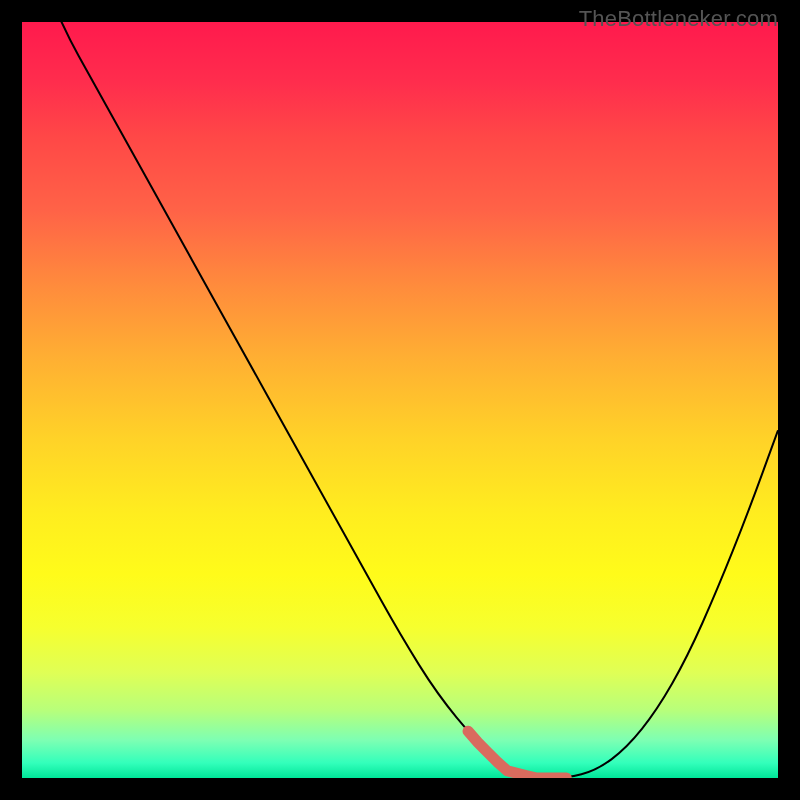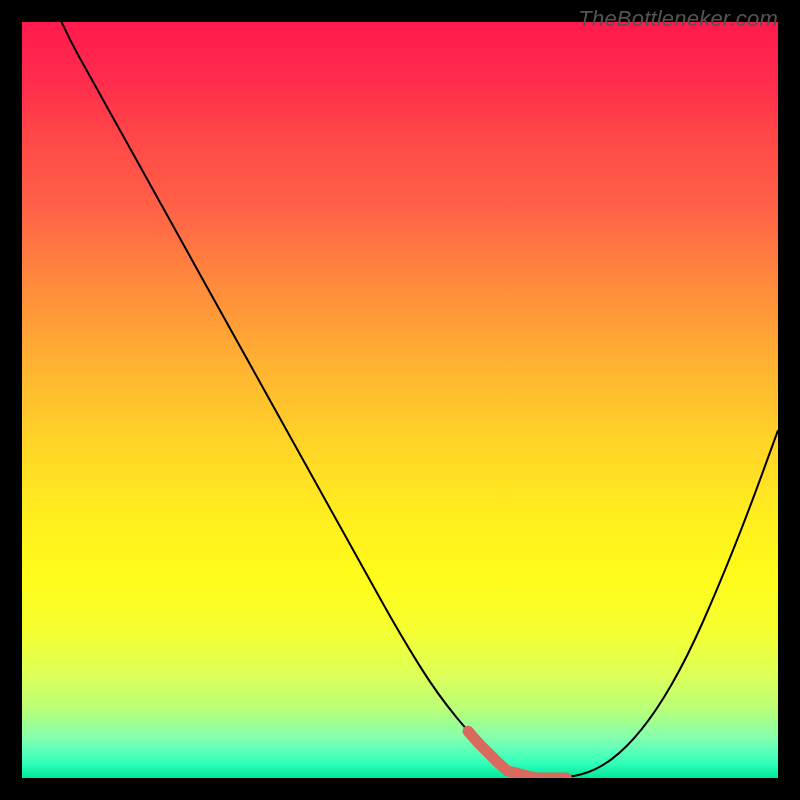--- a/index.html
+++ b/index.html
@@ -35,21 +35,20 @@
     );
   }
   .watermark {
     position: absolute;
     top: 6px;
     right: 22px;
     color: #545454;
     font-family: Arial, Helvetica, sans-serif;
     font-size: 22px;
     letter-spacing: 0.2px;
-    font-style: italic;
   }
   svg.curve {
     position: absolute;
     left: 22px;
     top: 22px;
     width: 756px;
     height: 756px;
     pointer-events: none;
   }
 </style>

